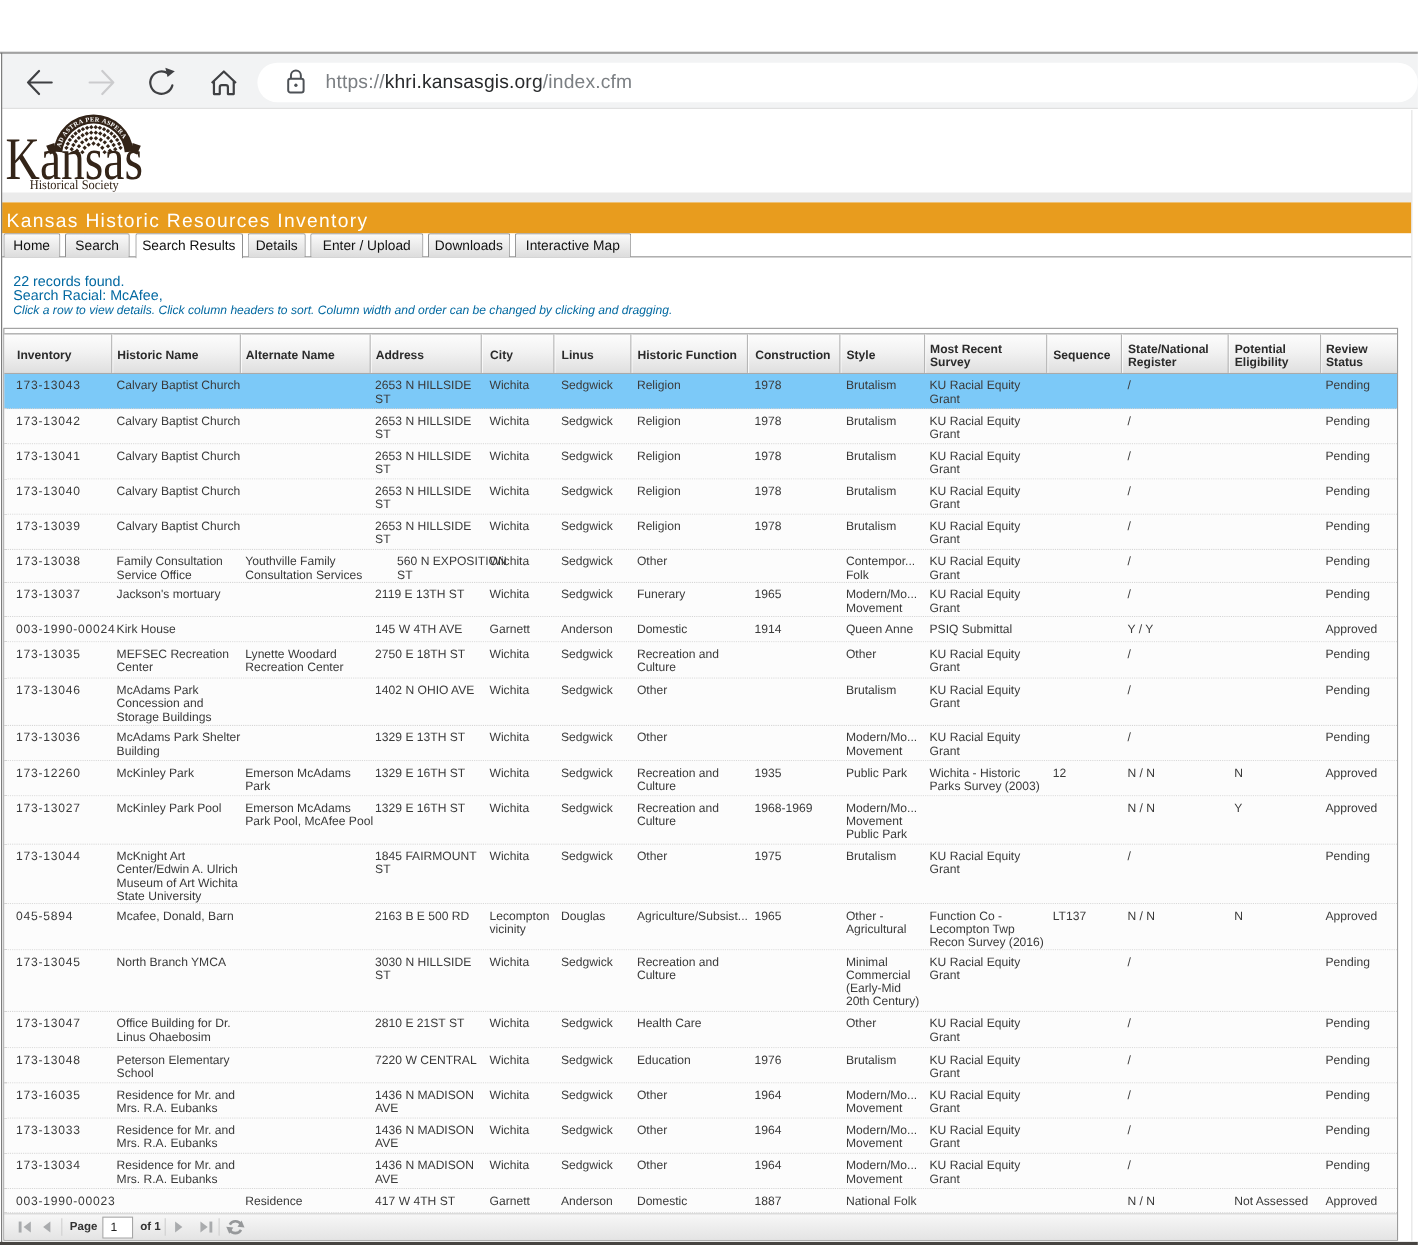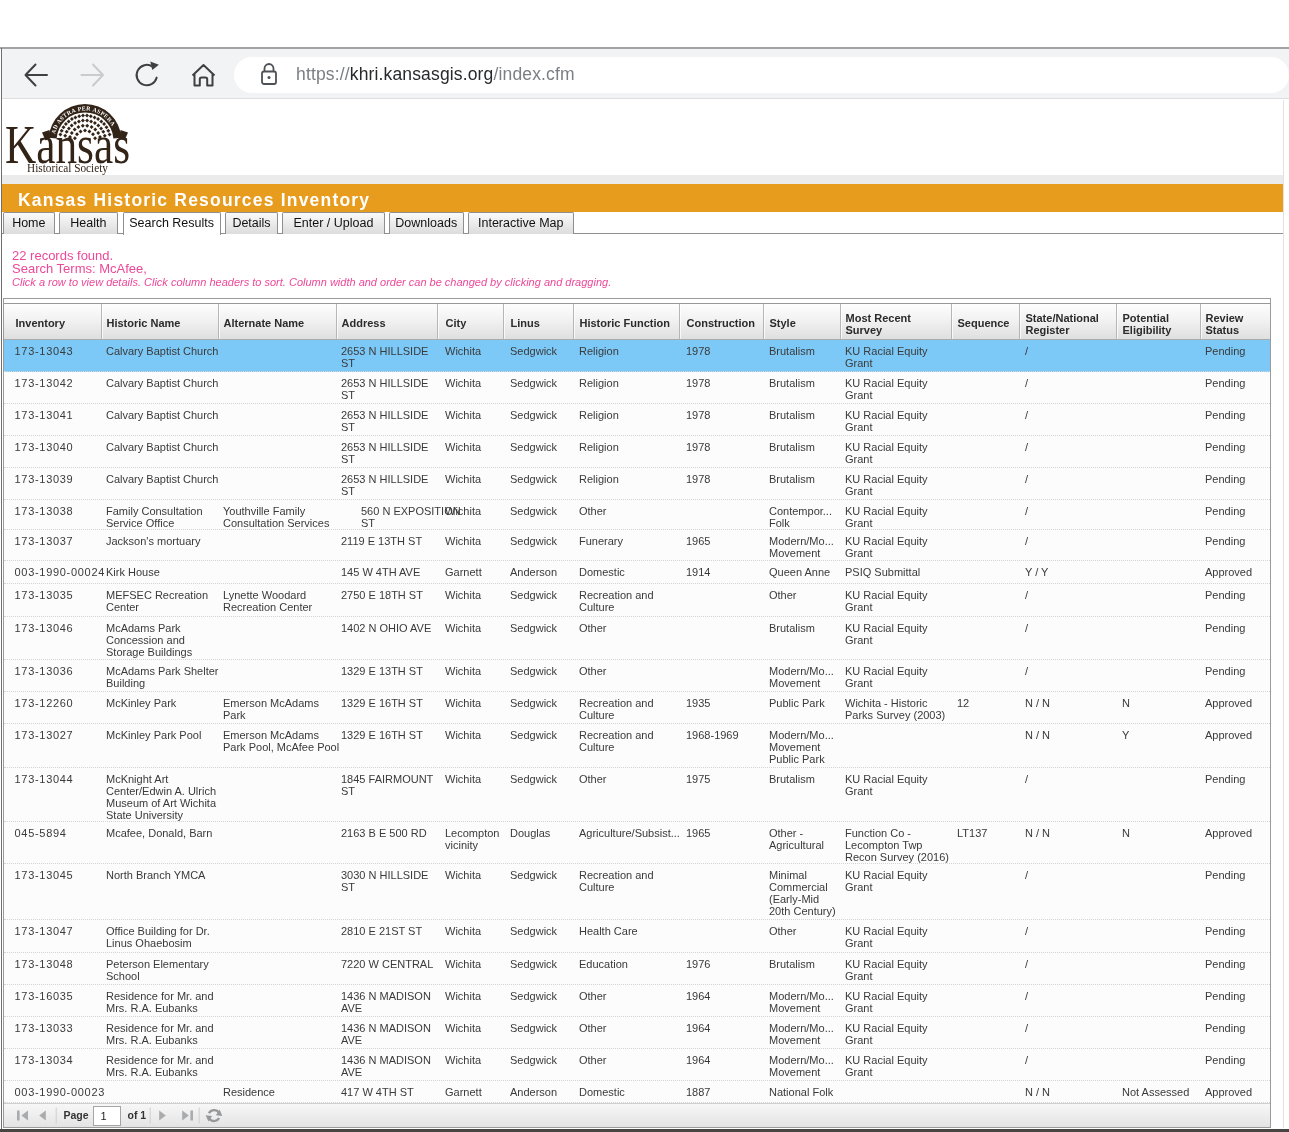--- a/index.html
+++ b/index.html
@@ -6,25 +6,25 @@
 #leftline {position:absolute;left:1px;top:48px;width:1px;height:1084px;background:#6f6f6f}
 #rightline {position:absolute;left:1283px;top:100px;width:1px;height:1028px;background:#e2e2e2}
 #bottombar {position:absolute;left:0;top:1129px;width:1289px;height:3px;background:#474441}
 #toolbar {position:absolute;left:2px;top:49px;width:1287px;height:50px;background:#f2f3f4;border-bottom:1px solid #dedede}
 #pill {position:absolute;left:234px;top:57px;width:1055px;height:36px;background:#fff;border-radius:18px}
 #url {position:absolute;left:296px;top:64px;font-size:17.5px;letter-spacing:.15px}
 #url .g {color:#7b7f83} #url .d {color:#27292b}
 .logo {position:absolute;left:2px;top:100px}
 #graystrip {position:absolute;left:2px;top:175px;width:1281px;height:9px;background:#ebebeb}
 #banner {position:absolute;left:2px;top:184px;width:1281px;height:28px;background:#e89c1e}
-#banner span {position:absolute;left:16px;top:5.5px;color:#fff;font-size:17.5px;font-weight:bold;letter-spacing:1.2px}
+#banner span {position:absolute;left:4px;top:5.5px;color:#fff;font-size:17.5px;font-weight:normal;letter-spacing:1.2px}
 #tabline {position:absolute;left:2px;top:233px;width:1281px;height:1px;background:#8f8f8f}
 .tab {position:absolute;top:212px;height:22px;background:linear-gradient(#fafafa,#dcdcdc);border:1px solid #8f8f8f;border-bottom:none;border-radius:2px 2px 0 0;font-size:12.5px;color:#111;text-align:center;line-height:21px;z-index:2}
 .tab.active {background:#fff;height:23px}
-.bodytxt {position:absolute;left:12px;font-size:13px;color:#ec4899}
+.bodytxt {position:absolute;left:12px;font-size:13px;color:#0369a1}
 #panel {position:absolute;left:3px;top:298px;width:1268px;height:830px;border:1px solid #9b9b9b;background:#fff}
 #ghead {position:absolute;left:4px;top:303px;width:1266px;height:37px;background:linear-gradient(#fdfdfd,#f2f2f2 45%,#dfdfdf);border-top:1px solid #979797;border-bottom:1px solid #aaa}
 .hc {position:absolute;font-size:11px;font-weight:bold;color:#2b2b2b;line-height:12px;white-space:nowrap}
 .vsep {position:absolute;top:304px;height:35px;width:1px;background:#b6b6b6;box-shadow:1px 0 0 rgba(255,255,255,.75)}
 .row {position:absolute;left:4px;width:1266px;border-bottom:1px dotted #d4d4d4}
 .c {position:absolute;font-size:11px;color:#3a3a3a;line-height:12px;white-space:nowrap;z-index:3}
 .c.iv {letter-spacing:.7px}
 #pager {position:absolute;left:4px;top:1103px;width:1266px;height:24px;background:linear-gradient(#f7f7f7,#e4e4e4);border-top:1px solid #cfcfcf}
 .ptxt {position:absolute;top:1109px;font-size:10.5px;font-weight:bold;color:#333;z-index:3}
 #pginput {position:absolute;left:92.5px;top:1105.5px;width:28px;height:20px;background:#fff;border:1px solid #a5a5a5;font-size:11px;color:#222;padding-left:7px;line-height:18px;z-index:3}
@@ -108,29 +108,29 @@
 <path id="mot" d="M 52.7 35.7 A 30.8 30.8 0 0 1 113.3 35.7" fill="none"></path>
 <text font-family="'Liberation Serif',serif" font-size="5.9" font-weight="bold" fill="#fff" letter-spacing=".35"><textPath href="#mot" startOffset="1.5">AD ASTRA PER ASPERA</textPath></text>
 <text x="3" y="62.5" font-family="'Liberation Serif',serif" font-size="55" fill="#332418" textLength="125" lengthAdjust="spacingAndGlyphs">Kansas</text>
 <text x="25" y="72" font-family="'Liberation Serif',serif" font-size="12" fill="#332418" textLength="81" lengthAdjust="spacingAndGlyphs">Historical Society</text>
 </svg>
 <div id="graystrip"></div>
 <div id="banner">
     <span>Kansas Historic Resources Inventory</span>
   </div>
 <div class="tab" style="left:3px;width:51.6px">Home</div>
-<div class="tab" style="left:58.5px;width:59.6px">Health</div>
+<div class="tab" style="left:58.5px;width:59.6px">Search</div>
 <div class="tab active" style="left:122.5px;width:98.3px">Search Results</div>
 <div class="tab" style="left:225px;width:53px">Details</div>
 <div class="tab" style="left:282px;width:102.8px">Enter / Upload</div>
 <div class="tab" style="left:388.5px;width:75.5px">Downloads</div>
 <div class="tab" style="left:468px;width:105.5px">Interactive Map</div>
 <div id="tabline"></div>
 <div class="bodytxt" style="top:247.5px">22 records found.</div>
-<div class="bodytxt" style="top:261.2px">Search Terms: McAfee,</div>
+<div class="bodytxt" style="top:261.2px">Search Racial: McAfee,</div>
 <div class="bodytxt" style="top:275.5px;font-style:italic;font-size:11px">Click a row to view details. Click column headers to sort. Column width and order can be changed by clicking and dragging.</div>
 <div id="panel"></div>
 <div class="row" style="top:340px;height:32px;background:#7cc9f8"></div>
 <div class="row" style="top:372px;height:32px;background:#fcfcfc"></div>
 <div class="row" style="top:404px;height:32px;background:#fcfcfc"></div>
 <div class="row" style="top:436px;height:32px;background:#fcfcfc"></div>
 <div class="row" style="top:468px;height:32px;background:#fcfcfc"></div>
 <div class="row" style="top:500px;height:30px;background:#fcfcfc"></div>
 <div class="row" style="top:530px;height:31px;background:#fcfcfc"></div>
 <div class="row" style="top:561px;height:23px;background:#fcfcfc"></div>

